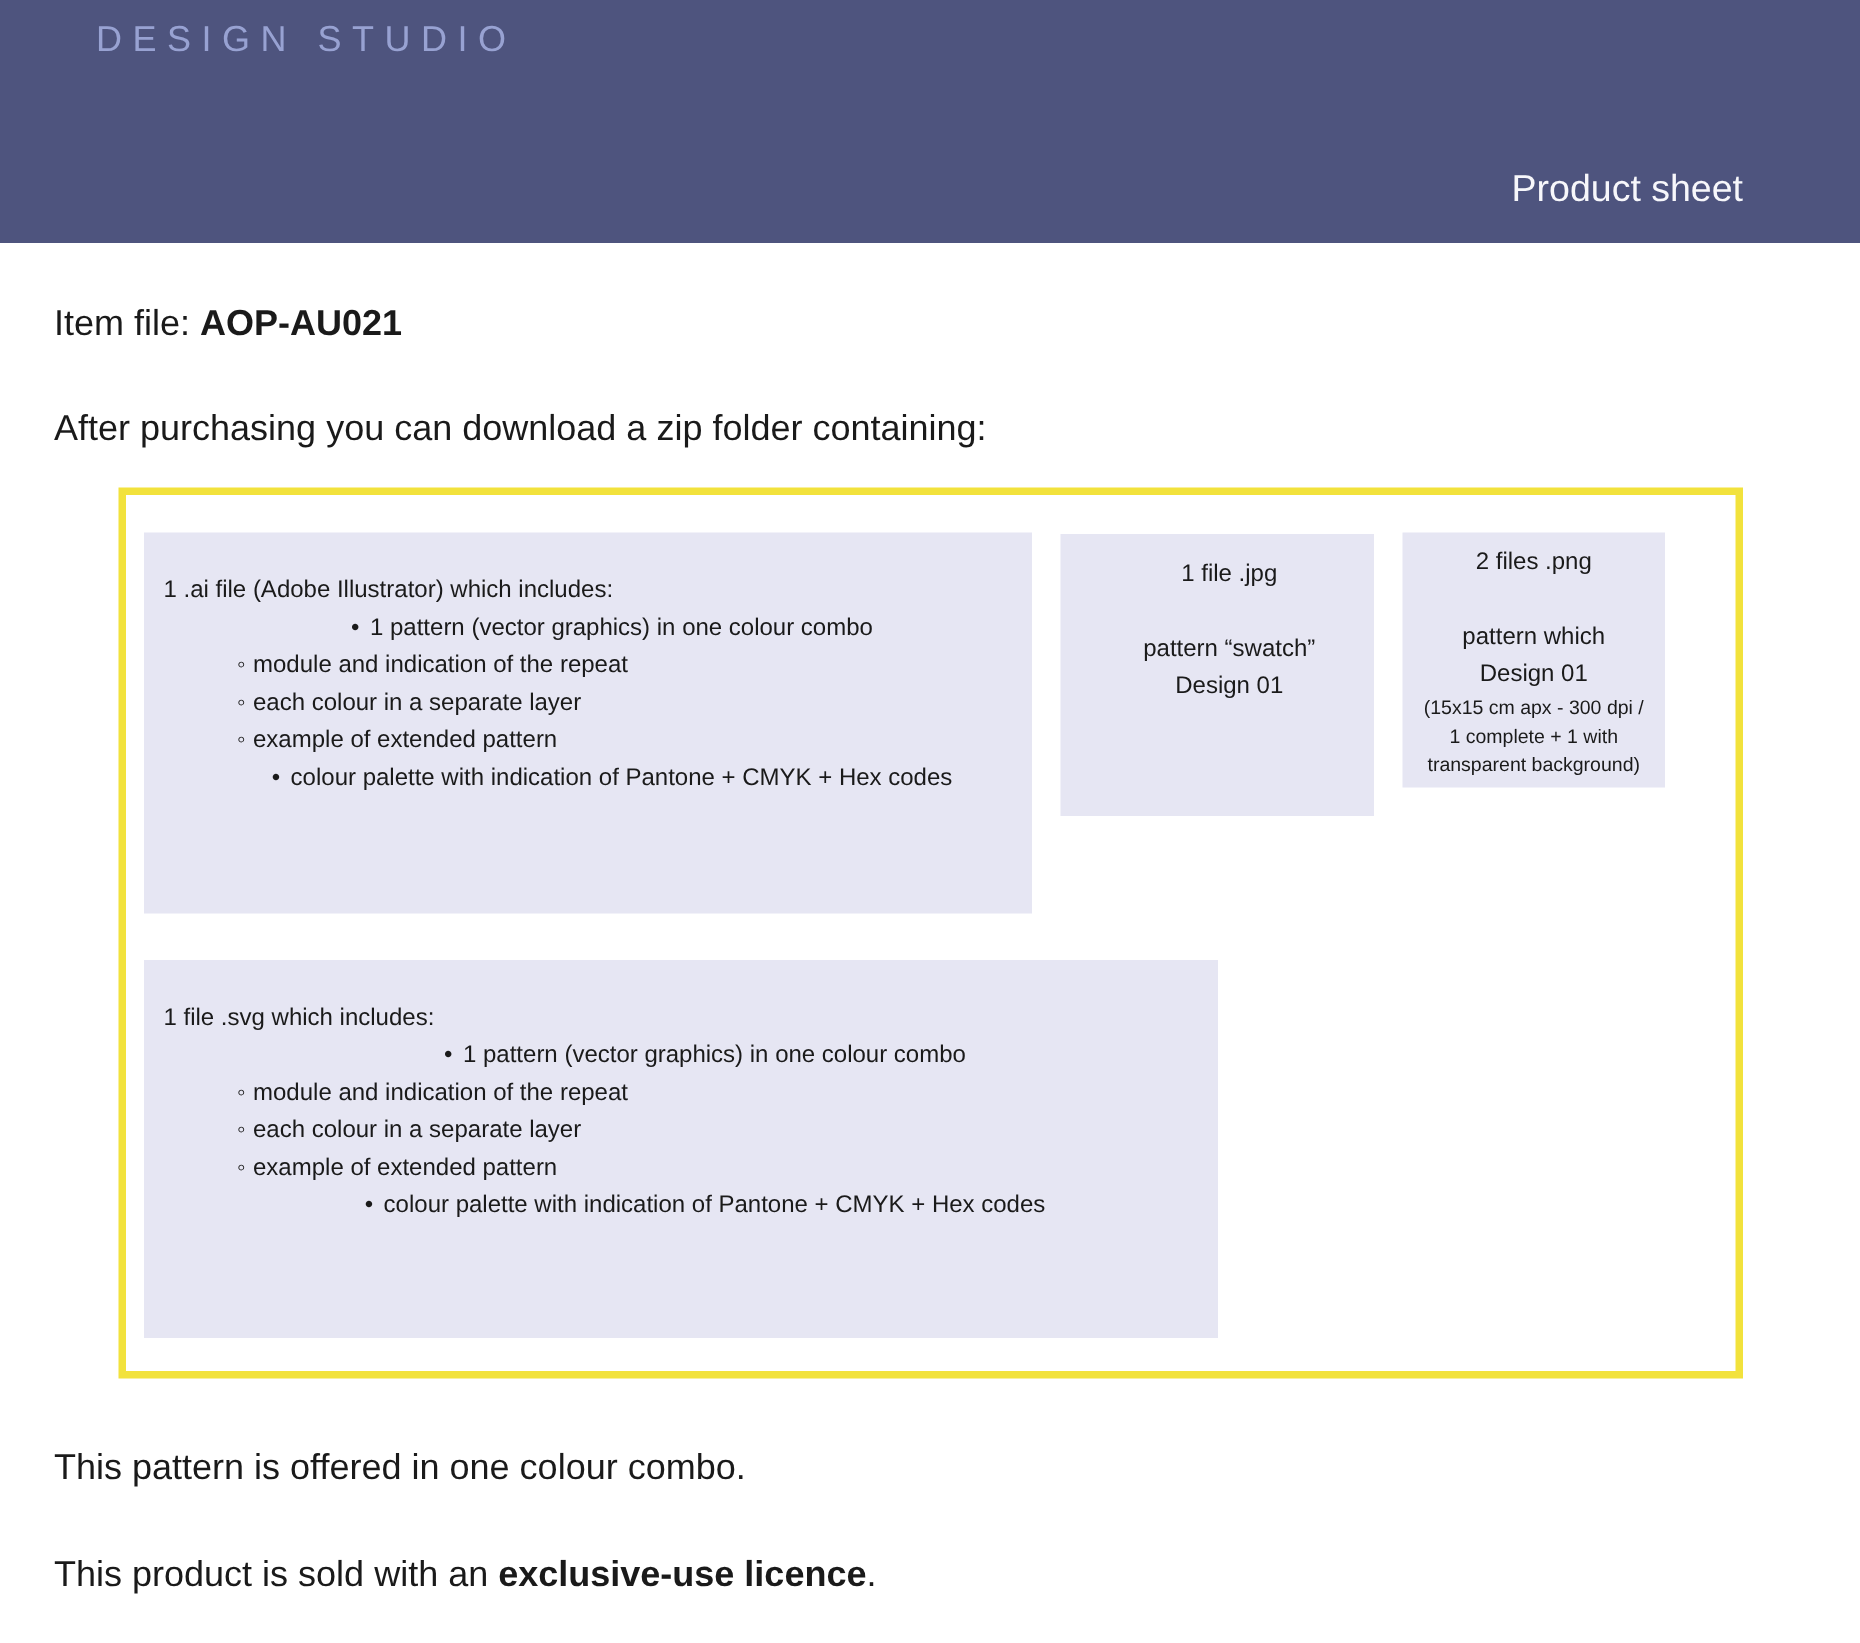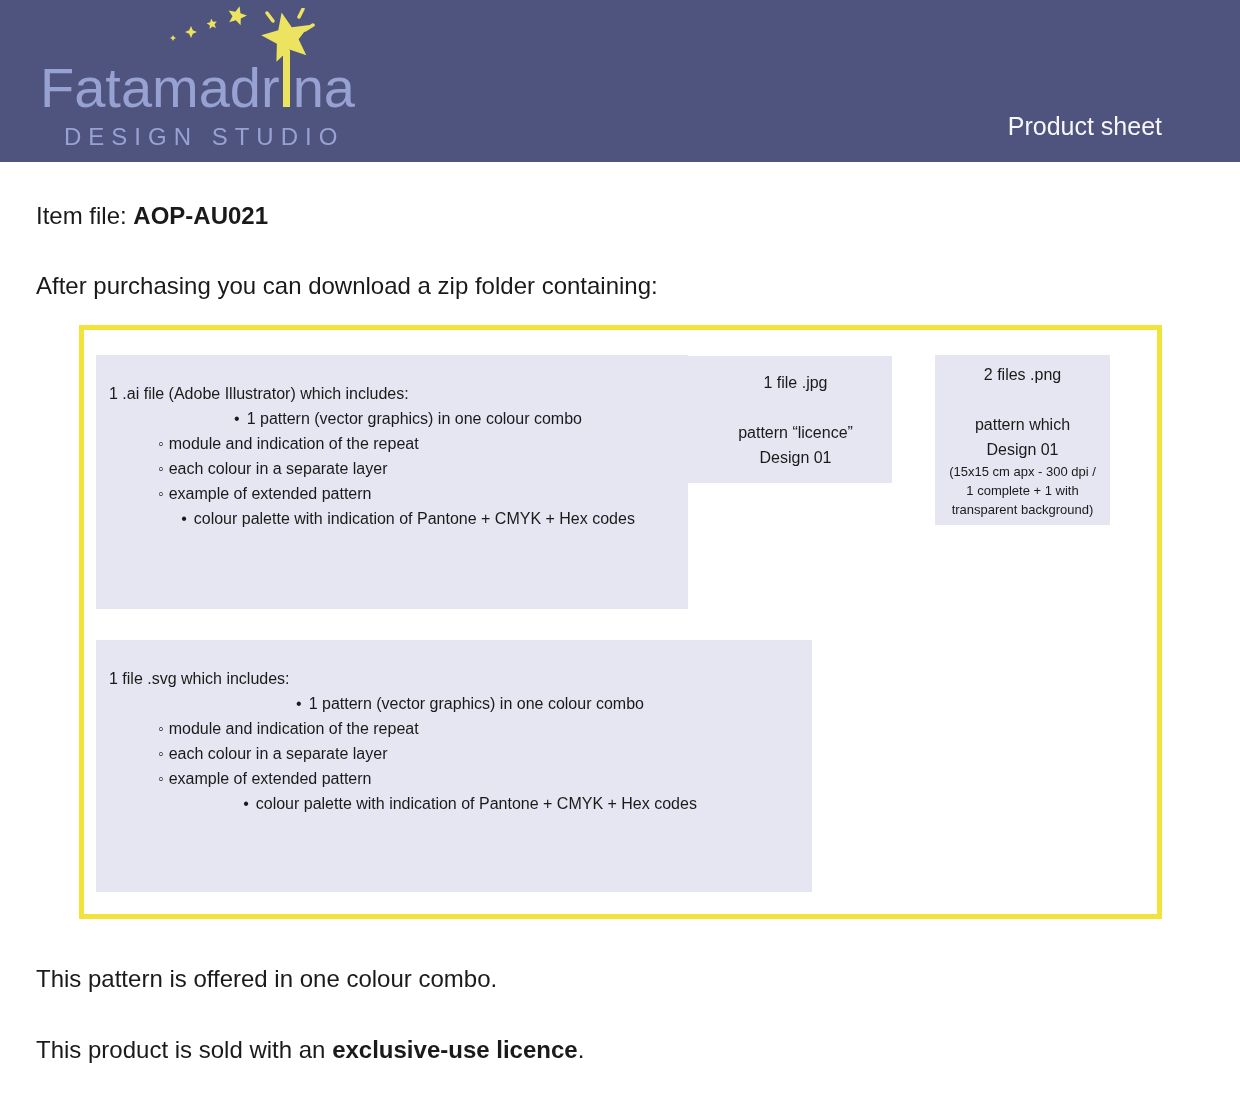--- a/index.html
+++ b/index.html
@@ -40,56 +40,40 @@
   .intro{top:272px;text-align:right;}
   .bold{font-weight:bold;}
   
   .package{
     position:absolute;left:79px;top:325px;width:1083px;height:594px;
     border:5px solid var(--border-yellow);background:#fff;
   }
   .file-box{position:absolute;background:var(--box-bg);font-size:16px;line-height:25px;color:var(--ink);}
   .box-ai {left:12px;top:25px;width:592px;height:254px;padding:26px 14px 0 13px;}
   .box-svg{left:12px;top:310px;width:716px;height:252px;padding:26px 14px 0 13px;}
-  .box-jpg{left:599px;top:26px;width:209px;height:127px;padding:14px 8px 0 24px;text-align:center;}
+  .box-jpg{left:623px;top:26px;width:209px;height:188px;padding:14px 8px 0 24px;text-align:center;}
   .box-png{left:851px;top:25px;width:175px;height:170px;padding:7px 10px 0 10px;text-align:center;}
   .bullets{list-style:none;}
   .bullets li.lvl1{padding-left:33px;text-align:center;}
   .bullets li.lvl1::before{content:"\2022";margin-right:7px;}
   .bullets li.lvl2{padding-left:49px;}
   .bullets li.lvl2::before{content:"\25E6";margin-right:5px;}
   .file-box-body{margin-top:25px;}
   .png-note{font-size:13px;line-height:19px;}
   
   .footer1{top:965px;}
   .footer2{top:1036px;text-align:center;}
 </style>
 </head>
 <body>
 
 <div class="page">
 
   <div class="header">
     <div class="logo">
-      <div class="logo-line">
-        <span>Fatamadr</span><span class="wand">
-          <svg class="big-star" width="56" height="58" viewBox="0 0 56 58">
-            <polygon points="28,4 34.9,20.5 52.7,22.0 39.1,33.6 43.3,51.0 28,41.7 12.7,51.0 16.9,33.6 3.3,22.0 21.1,20.5" transform="rotate(-12 28 30)" fill="var(--star-yellow)"></polygon>
-            <line x1="8" y1="5" x2="14" y2="13" stroke="var(--star-yellow)" stroke-width="3.5" stroke-linecap="round"></line>
-            <line x1="44" y1="1" x2="40" y2="9" stroke="var(--star-yellow)" stroke-width="3.5" stroke-linecap="round"></line>
-            <line x1="54" y1="17" x2="46" y2="22" stroke="var(--star-yellow)" stroke-width="3.5" stroke-linecap="round"></line>
-          </svg>
-          <svg class="star-trail" width="90" height="46" viewBox="0 0 90 46">
-            <polygon points="72,6 74.6,12.4 81.5,12.9 76.3,17.4 77.9,24.1 72,20.5 66.1,24.1 67.7,17.4 62.5,12.9 69.4,12.4" transform="rotate(15 72 16)" fill="var(--star-yellow)"></polygon>
-            <polygon points="47,18.5 48.4,22 52.2,22.3 49.4,24.8 50.2,28.5 47,26.5 43.8,28.5 44.6,24.8 41.8,22.3 45.6,22" transform="rotate(-10 47 24)" fill="var(--star-yellow)"></polygon>
-            <path d="M26,26 L27.8,30.2 L32,32 L27.8,33.8 L26,38 L24.2,33.8 L20,32 L24.2,30.2 Z" fill="var(--star-yellow)"></path>
-            <path d="M8,35 L9,37 L11,38 L9,39 L8,41 L7,39 L5,38 L7,37 Z" fill="var(--star-yellow)"></path>
-          </svg>
-        </span><span>na</span>
-      </div>
       <div class="tagline">DESIGN STUDIO</div>
     </div>
     <div class="sheet-label">Product sheet</div>
   </div>
 
   <div class="line item-code">
     <span>Item file: </span><span class="bold">AOP-AU021</span>
   </div>
 
   <div class="line intro">After purchasing you can download a zip folder containing:</div>
@@ -103,21 +87,21 @@
         <li class="lvl2">module and indication of the repeat</li>
         <li class="lvl2">each colour in a separate layer</li>
         <li class="lvl2">example of extended pattern</li>
         <li class="lvl1">colour palette with indication of Pantone + CMYK + Hex codes</li>
       </ul>
     </div>
 
     <div class="file-box box-jpg">
       <div>1 file .jpg</div>
       <div class="file-box-body">
-        <div>pattern “licence”</div>
+        <div>pattern “swatch”</div>
         <div>Design 01</div>
       </div>
     </div>
 
     <div class="file-box box-png">
       <div>2 files .png</div>
       <div class="file-box-body">
         <div>pattern which</div>
         <div>Design 01</div>
         <div class="png-note">(15x15 cm apx - 300 dpi / 1 complete + 1 with transparent background)</div>

